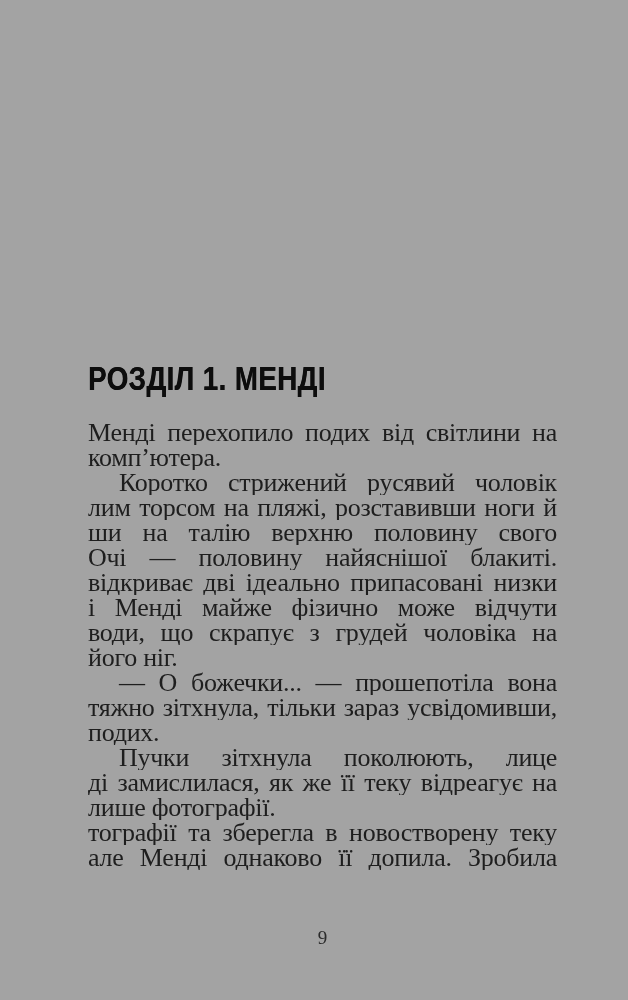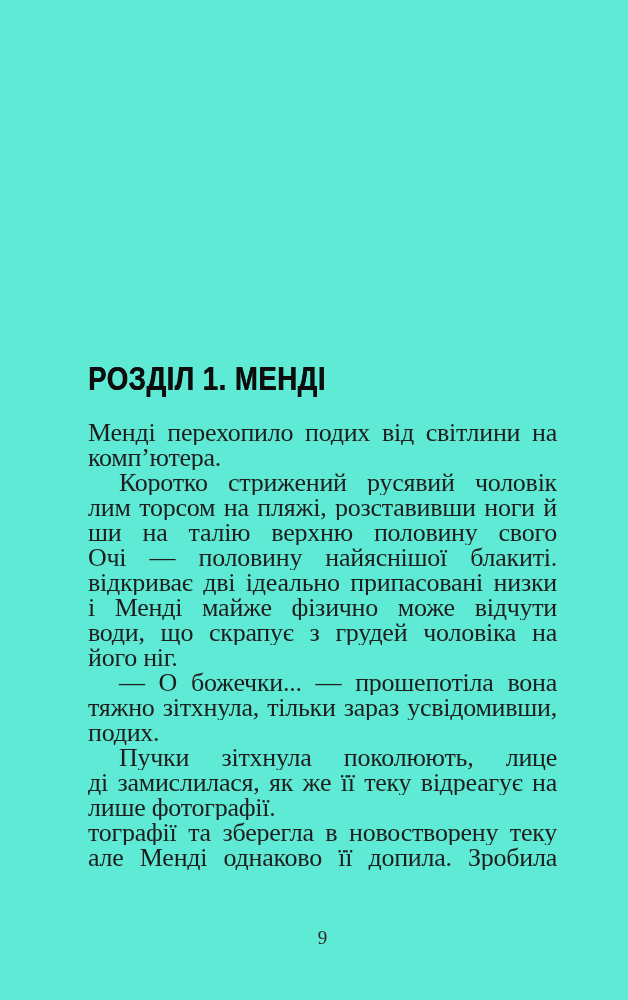--- a/index.html
+++ b/index.html
@@ -5,21 +5,21 @@
   html, body {
     margin: 0;
     padding: 0;
     background: #ffffff;
     font-family: "Liberation Serif", serif;
   }
   .page {
     position: relative;
     width: 628px;
     height: 1000px;
-    background: #5eead4;
+    background: #a3a3a3;
     overflow: hidden;
   }
   .content {
     position: absolute;
     left: 88px;
     top: 361px;
     width: 469px;
   }
   .chapter-title {
     margin: 0 0 23px 0;

